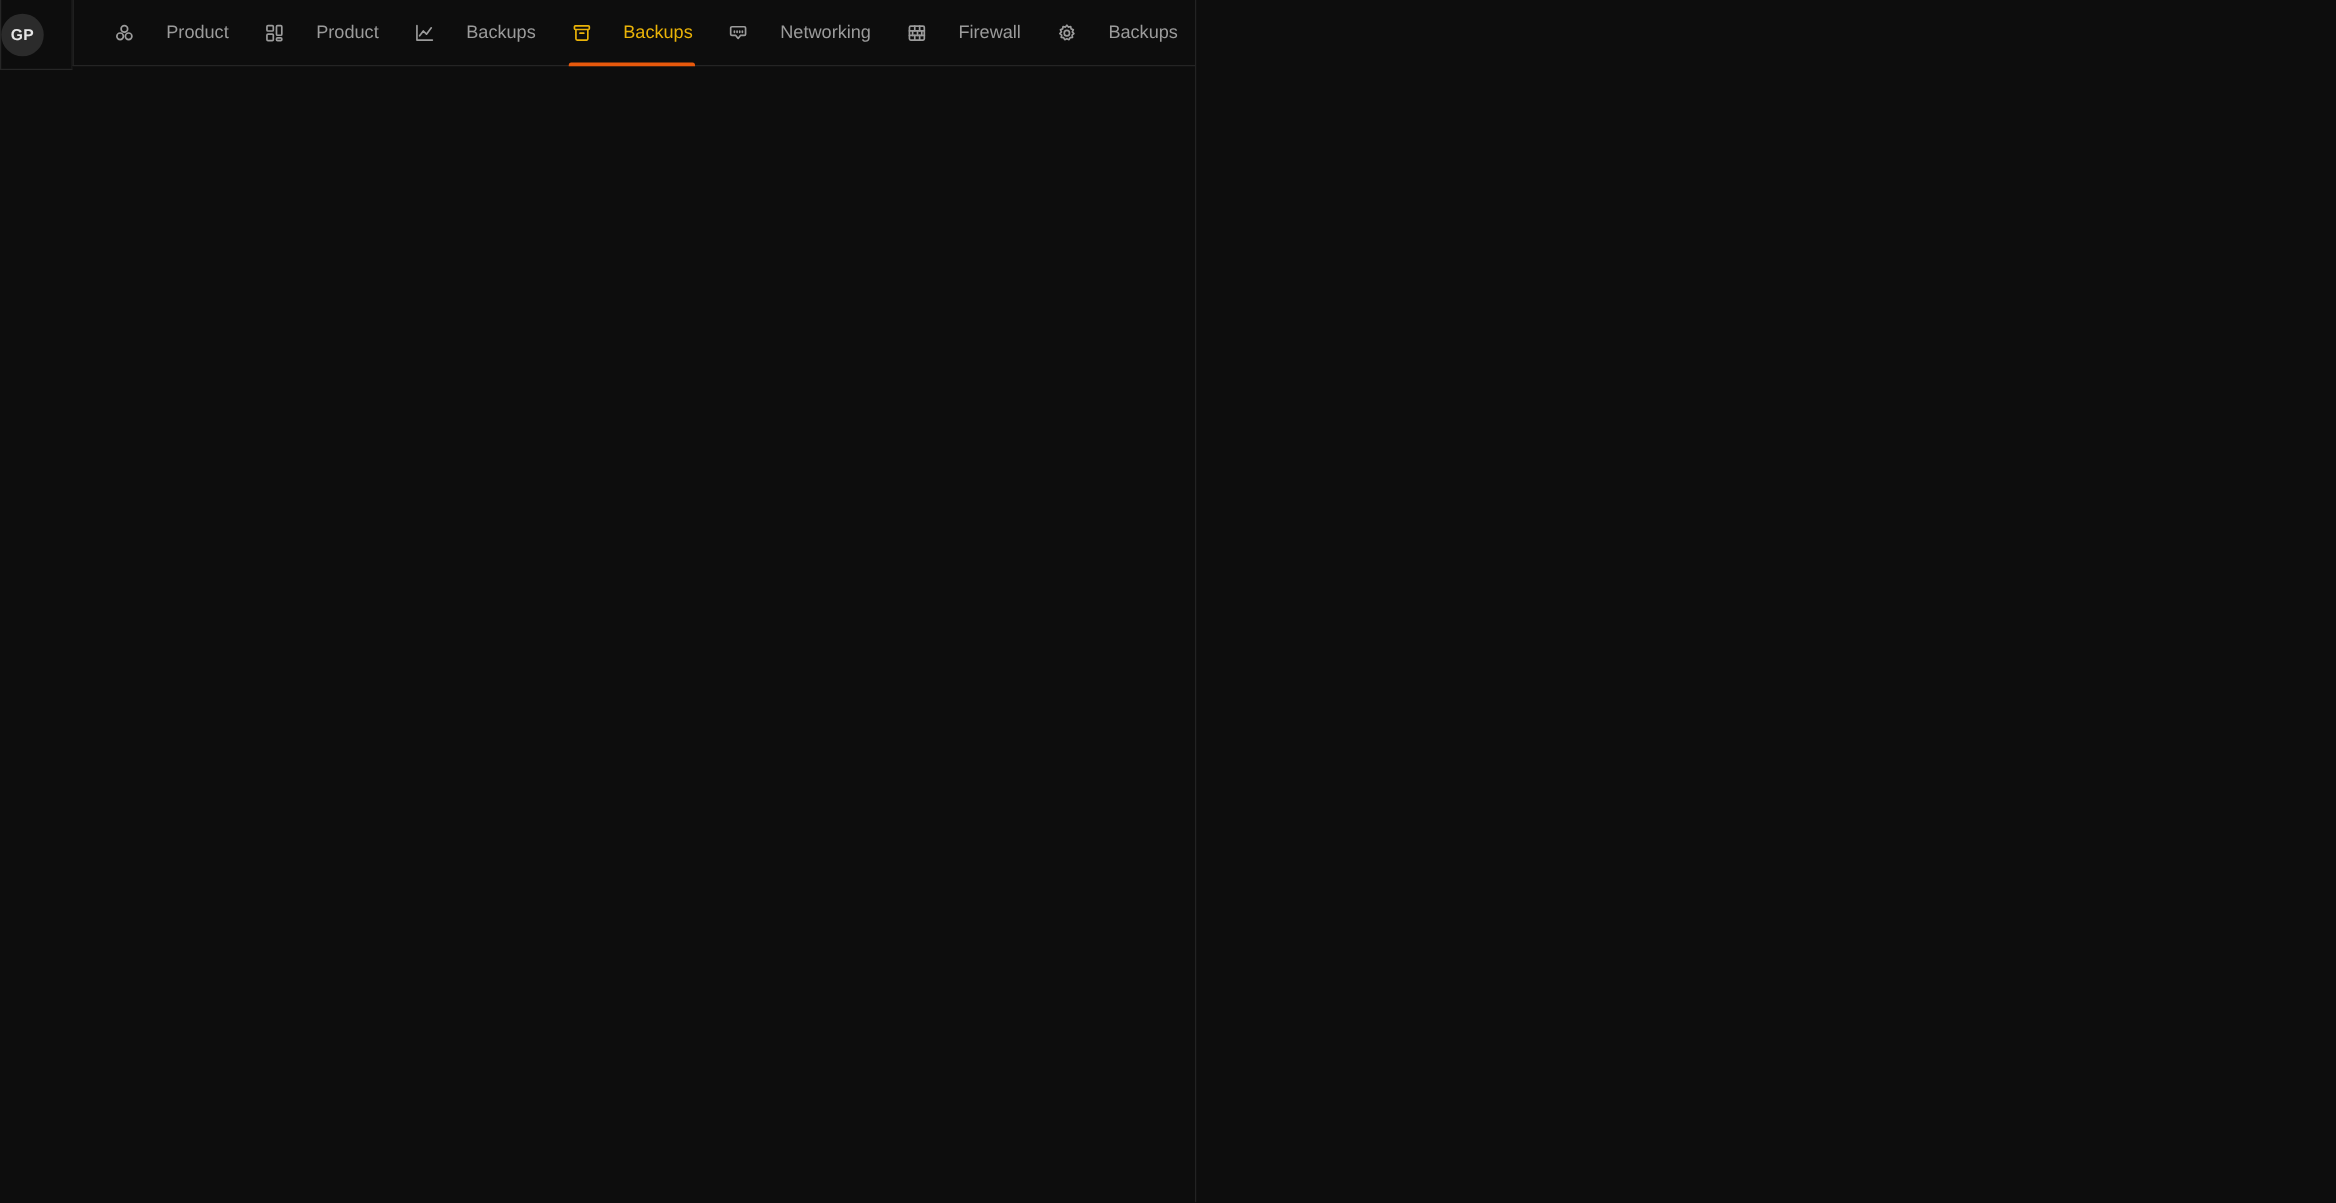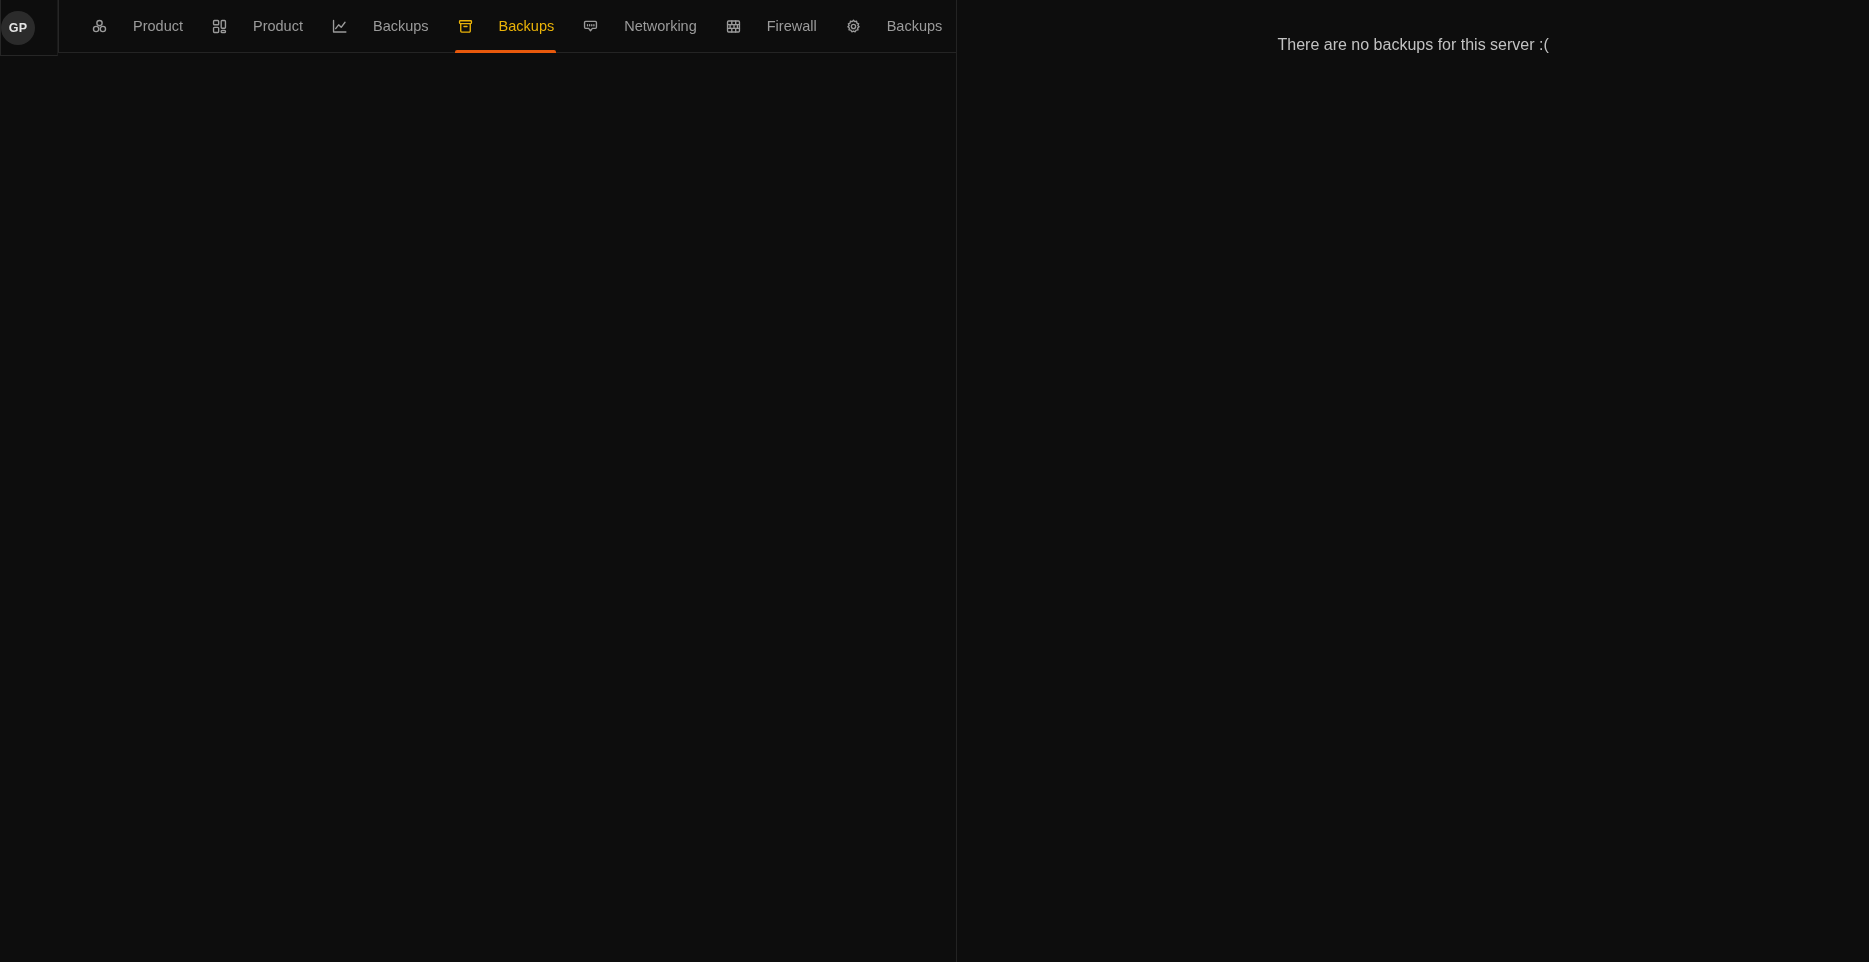--- a/index.html
+++ b/index.html
@@ -260,17 +260,16 @@
         </svg>
       </span>
       <span class="tab-label">Backups</span>
     </div>
 
   </nav>
 
   <main class="content">
 
 
-    <div class="empty-state">There are no backups for this server :(</div>
 
   </main>
 
 </div>
 
 </body></html>

